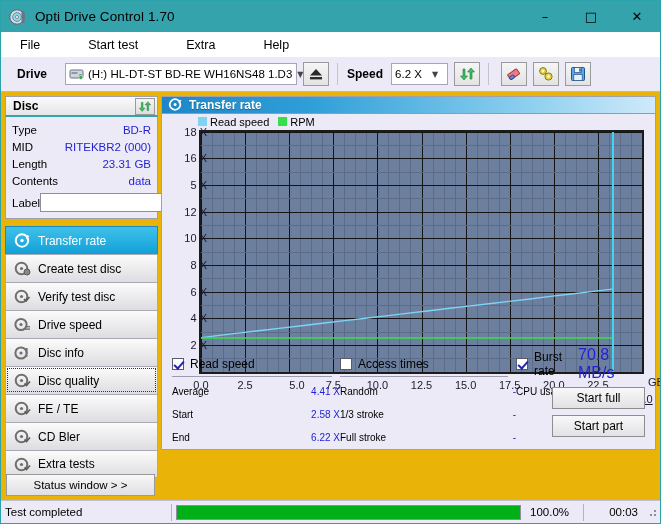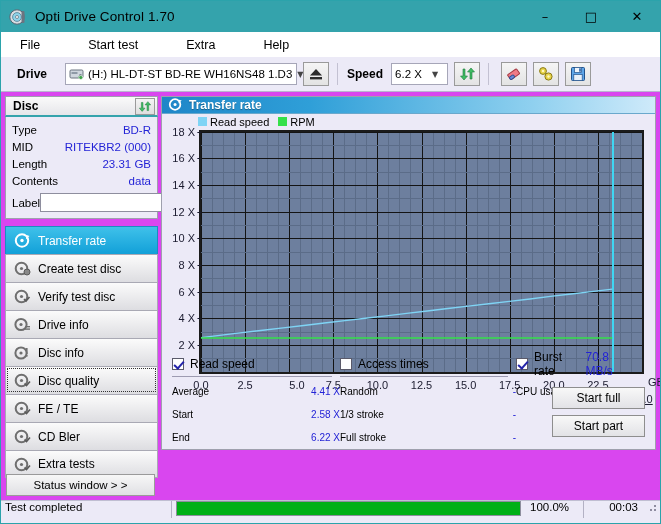--- a/index.html
+++ b/index.html
@@ -6,21 +6,21 @@
   html, body {
     margin: 0; padding: 0;
     width: 661px; height: 524px;
     overflow: hidden;
     font-family: "Liberation Sans", sans-serif;
     font-size: 12px;
   }
   #app {
     width: 661px; height: 524px;
     position: relative;
-    background: #d946ef;
+    background: #eab308;
     border: 1px solid #2ba3ab;
     overflow: hidden;
   }
 
   
   .titlebar {
     height: 31px;
     background: #34a3ac;
     display: flex;
     align-items: center;
@@ -219,20 +219,21 @@
     overflow:hidden;
   }
   .plot-inner { position:absolute; inset:0; }
 
   .ytick {
     position:absolute; right:100%;
     transform: translateY(-50%);
     white-space:nowrap;
     font-size:11px; color:#1a1a2e;
     padding-right:6px;
+    margin-left:12px;
   }
   .ytick::after {
     content:''; position:absolute; right:0; top:50%;
     width:4px; height:1px; background:#1a1a2e;
   }
   .xtick {
     position:absolute; top:100%;
     transform: translateX(-50%);
     font-size:11px; color:#1a1a2e;
     padding-top:5px;
@@ -268,39 +269,39 @@
     content:''; position:absolute; left:3px; top:0px;
     width:4px;height:8px;border:solid #2323aa;border-width:0 2px 2px 0;
     transform: rotate(42deg);
   }
   .chk-label { font-size:12px; }
   .rule { height:1px; background:#9d9bb1; margin: 3px 8px 3px 0; }
   .srow { display:flex; align-items:center; height:23px; font-size:10px; }
   .srow .k { color:#000; }
   .srow .v { margin-left:auto; color:#2323d6; }
   .srow .v.dash { color:#2323d6; }
-  .hdr-val { margin-left:auto; color:#2323d6; font-size:12px; padding-right:6px;}
+  .hdr-val { margin-left:auto; color:#2323d6; font-size:16px; padding-right:6px;}
 
   .btn {
     width:93px;height:22px;
     background: linear-gradient(#f8f8f8,#e2e2e6);
     border:1px solid #8e8e8e;
     display:flex;align-items:center;justify-content:center;
     font-size:12px;
   }
   .btn-stack { position:absolute; right:10px; top:38px; }
   .btn-stack .btn + .btn { margin-top:6px; }
 
   
   .statusbar {
     position:absolute; left:0; right:0; bottom:0;
     height:23px;
     background:#eceaf7;
     border-top:1px solid #c0bed2;
-    display:flex; align-items:flex-start;
+    display:flex; align-items:center;
     font-size:11.5px;
   }
   .sb-text { width:170px; padding-left:4px; }
   .sb-sep { width:1px; height:17px; background:#b3b1c4; }
   .sb-prog-wrap {
     flex:1; height:15px; margin: 0 4px;
     background:#fff; border:1px solid #8e8e9e;
     position:relative; overflow:hidden;
   }
   .sb-prog { height:100%; background:#00b016; }
@@ -491,21 +492,21 @@
 
         <div class="nav-item">
           <span class="nav-ico">
             <svg width="17" height="17" viewBox="0 0 17 17">
               <circle cx="7" cy="8.5" r="5.6" fill="none" stroke="#6f6f6f" stroke-width="2"></circle>
               <circle cx="7" cy="8.5" r="1.6" fill="#6f6f6f"></circle>
               <rect x="11" y="10" width="5" height="1.4" fill="#6f6f6f"></rect>
               <rect x="11" y="12.4" width="5" height="1.4" fill="#6f6f6f"></rect>
             </svg>
           </span>
-          <span>Drive info</span>
+          <span>Drive speed</span>
         </div>
 
         <div class="nav-item">
           <span class="nav-ico">
             <svg width="17" height="17" viewBox="0 0 17 17">
               <circle cx="7" cy="9" r="5.6" fill="none" stroke="#6f6f6f" stroke-width="2"></circle>
               <circle cx="7" cy="9" r="1.6" fill="#6f6f6f"></circle>
               <rect x="12" y="4" width="1.6" height="6" fill="#6f6f6f"></rect>
               <rect x="12" y="11" width="1.6" height="1.6" fill="#6f6f6f"></rect>
             </svg>
@@ -654,21 +655,21 @@
               <polyline points="0.00,206.00 411.19,206.00" fill="none" stroke="#35e04a" stroke-width="1.4" vector-effect="non-scaling-stroke"></polyline>
             </svg>
         </div>
         <div id="axis-layer" style="position: absolute; inset: 0px; pointer-events: none;">
             <div class="ytick" style="left: 39px; top: 231.333px; right: auto; transform: translate(-100%, -50%);">2 X</div>
             <div class="ytick" style="left: 39px; top: 204.667px; right: auto; transform: translate(-100%, -50%);">4 X</div>
             <div class="ytick" style="left: 39px; top: 178px; right: auto; transform: translate(-100%, -50%);">6 X</div>
             <div class="ytick" style="left: 39px; top: 151.333px; right: auto; transform: translate(-100%, -50%);">8 X</div>
             <div class="ytick" style="left: 39px; top: 124.667px; right: auto; transform: translate(-100%, -50%);">10 X</div>
             <div class="ytick" style="left: 39px; top: 98px; right: auto; transform: translate(-100%, -50%);">12 X</div>
-            <div class="ytick" style="left: 39px; top: 71.3333px; right: auto; transform: translate(-100%, -50%);">14 X</div>
+            <div class="ytick" style="left: 39px; top: 71.3333px; right: auto; transform: translate(-100%, -50%);">5 X</div>
             <div class="ytick" style="left: 39px; top: 44.6667px; right: auto; transform: translate(-100%, -50%);">16 X</div>
             <div class="ytick" style="left: 39px; top: 18px; right: auto; transform: translate(-100%, -50%);">18 X</div>
             <div class="xtick" style="left: 39px; top: 260px;">0.0</div>
             <div class="xtick" style="left: 83.1px; top: 260px;">2.5</div>
             <div class="xtick" style="left: 135px; top: 260px;">5.0</div>
             <div class="xtick" style="left: 171.3px; top: 260px;">7.5</div>
             <div class="xtick" style="left: 215.4px; top: 260px;">10.0</div>
             <div class="xtick" style="left: 259.5px; top: 260px;">12.5</div>
             <div class="xtick" style="left: 303.6px; top: 260px;">15.0</div>
             <div class="xtick" style="left: 347.7px; top: 260px;">17.5</div>

